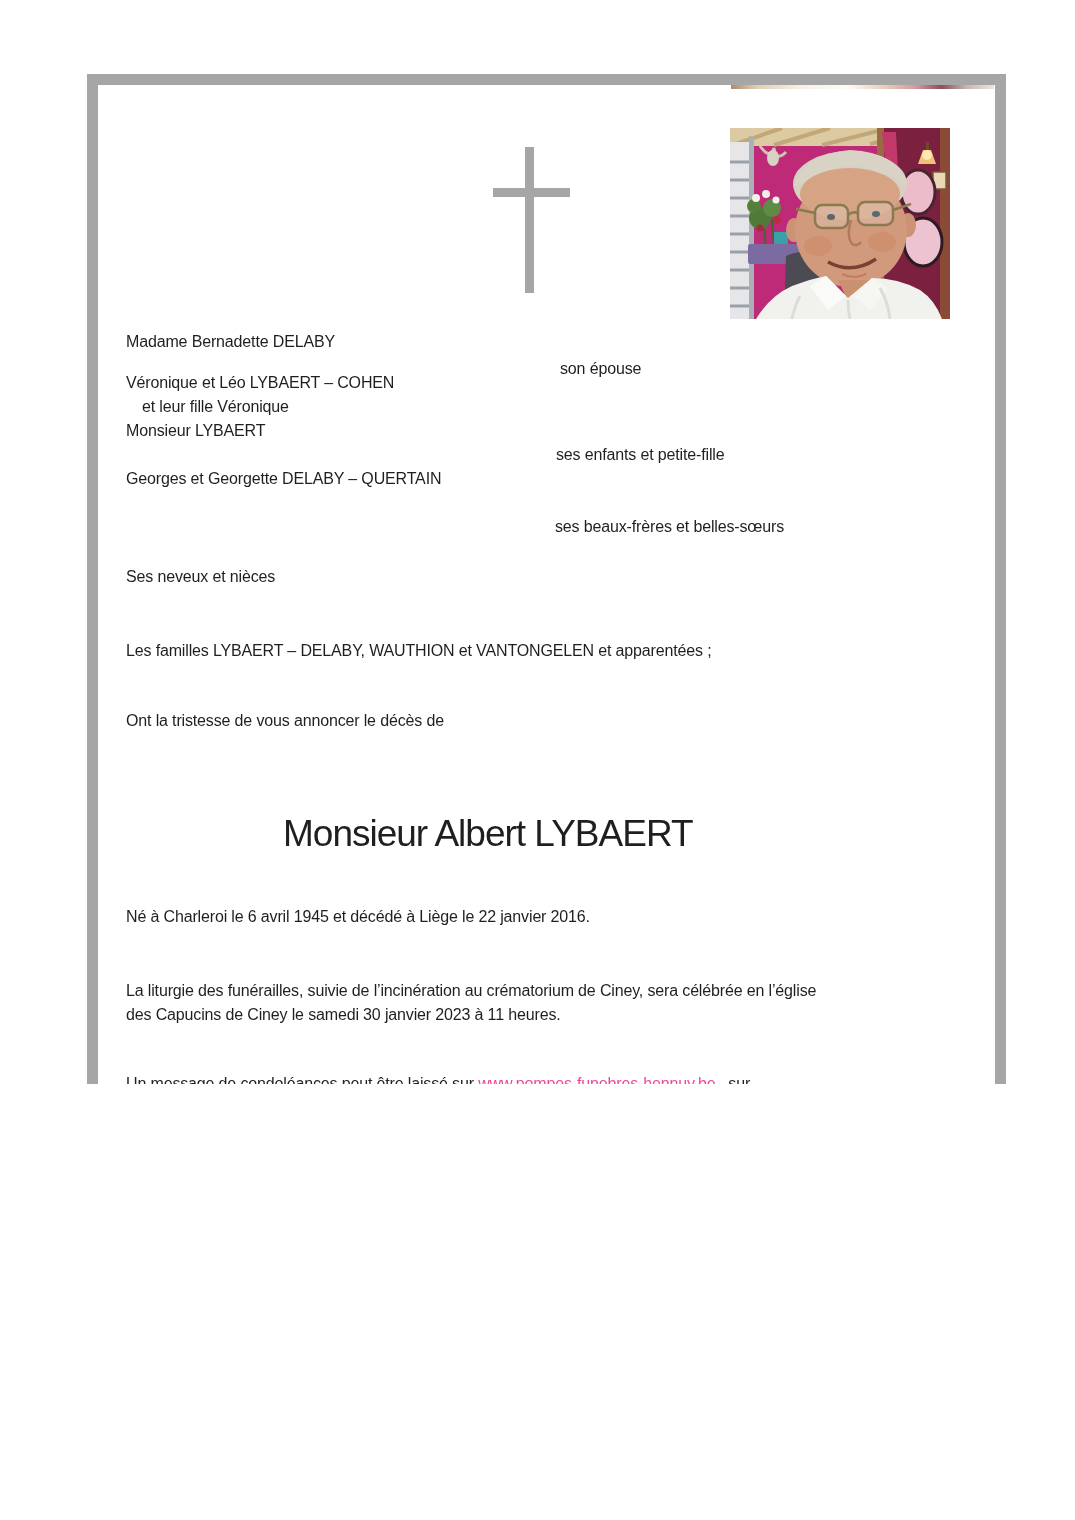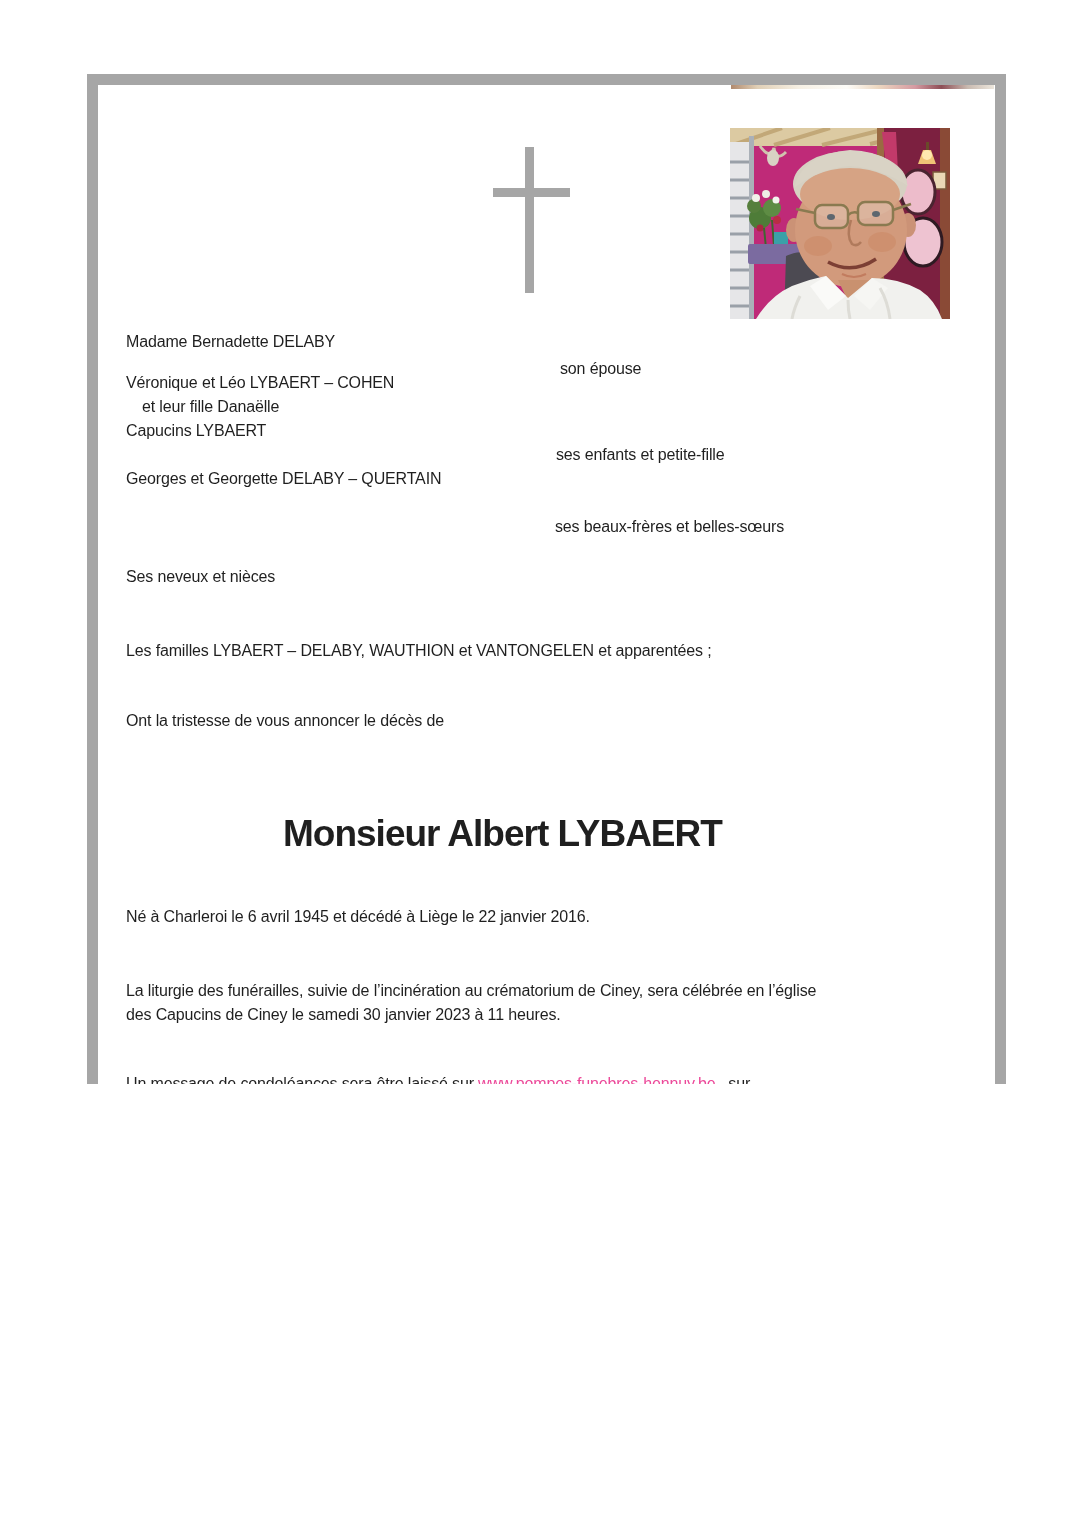--- a/index.html
+++ b/index.html
@@ -41,21 +41,20 @@
     letter-spacing: -0.15px;
     white-space: nowrap;
   }
   .title {
     position: absolute;
     left: 283px; top: 812px;
     font-size: 37px;
     line-height: 44px;
     letter-spacing: -1px;
     white-space: nowrap;
-    font-weight: bold;
   }
   a.link, a.link:visited {
     color: #ec4899;
     text-decoration: underline;
     cursor: pointer;
   }
 </style>
 </head>
 <body>
 
@@ -145,37 +144,37 @@
         <path d="M142 150 L124 168 L140 182 L158 160 Z" fill="#f6f6f3"></path>
         <path d="M70 168 q-6 12 -8 23 M150 160 q8 14 10 31 M118 172 q0 10 2 19" stroke="#dddcd6" stroke-width="3" fill="none"></path>
       </g>
     </svg>
   </div>
 
   <div class="t" style="left:126px; top:331px;">Madame Bernadette DELABY</div>
   <div class="t" style="left:560px; top:331px;margin-top:27px;">son épouse</div>
 
   <div class="t" style="left:126px; top:372px;">Véronique et Léo LYBAERT – COHEN</div>
-  <div class="t" style="left:142px; top:396px;">et leur fille Danaëlle</div>
-  <div class="t" style="left:126px; top:420px;">Capucins LYBAERT</div>
+  <div class="t" style="left:142px; top:396px;">et leur fille Véronique</div>
+  <div class="t" style="left:126px; top:420px;">Monsieur LYBAERT</div>
   <div class="t" style="left:556px; top:444px;">ses enfants et petite-fille</div>
 
   <div class="t" style="left:126px; top:468px;">Georges et Georgette DELABY – QUERTAIN</div>
   <div class="t" style="left:555px; top:516px;">ses beaux-frères et belles-sœurs</div>
 
   <div class="t" style="left:126px; top:566px;">Ses neveux et nièces</div>
 
   <div class="t" style="left:126px; top:710px;">Ont la tristesse de vous annoncer le décès de</div>
 
   <div class="t" style="left:126px; top:640px;">Les familles LYBAERT – DELABY, WAUTHION et VANTONGELEN et apparentées ;</div>
 
   <div class="title">Monsieur Albert LYBAERT</div>
 
   <div class="t" style="left:126px; top:906px;">Né à Charleroi le 6 avril 1945 et décédé à Liège le 22 janvier 2016.</div>
 
   <div class="t" style="left:126px; top:980px;">La liturgie des funérailles, suivie de l’incinération au crématorium de Ciney, sera célébrée en l’église</div>
   <div class="t" style="left:126px; top:1004px;">des Capucins de Ciney le samedi 30 janvier 2023 à 11 heures.</div>
 
   <div class="t" style="left:126px; top:1073px;">
-    <span>Un message de condoléances sera être laissé sur </span><a class="link">www.pompes-funebres-hennuy.be</a><span> , sur</span>
+    <span>Un message de condoléances peut être laissé sur </span><a class="link">www.pompes-funebres-hennuy.be</a><span> , sur</span>
   </div>
 
 </div>
 
 </body></html>

